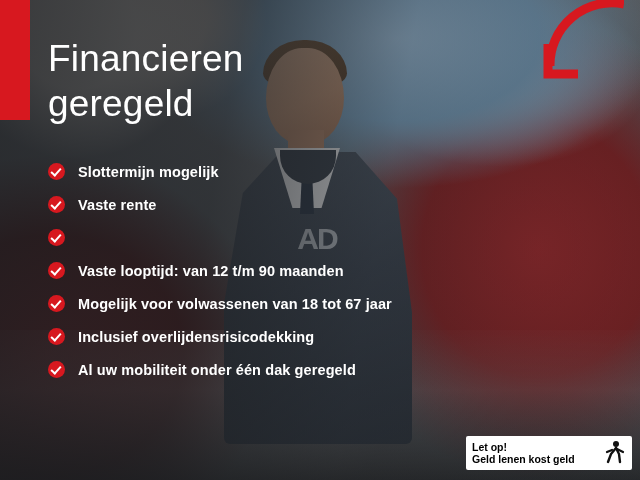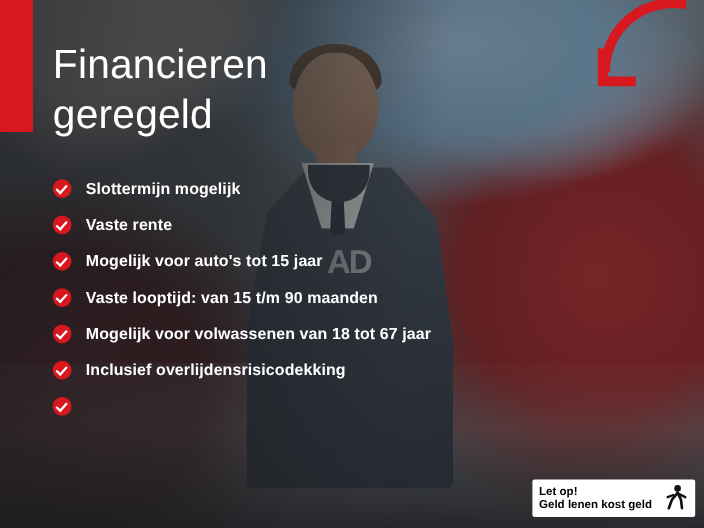--- a/index.html
+++ b/index.html
@@ -206,21 +206,21 @@
     border: solid #ffffff;
     border-width: 0 2px 2px 0;
     transform: rotate(42deg);
   }
 
   
   .warning {
     position: absolute;
     right: 8px;
     bottom: 10px;
-    width: 148px;
+    width: 166px;
     height: 34px;
     background: #ffffff;
     border-radius: 2px;
     display: flex;
     align-items: center;
     padding: 0 6px;
     box-sizing: border-box;
     justify-content: center;
   }
   .warning-text {
@@ -275,36 +275,36 @@
     <li class="bullet">
       <span class="check"></span>
       <span>Slottermijn mogelijk</span>
     </li>
     <li class="bullet">
       <span class="check"></span>
       <span>Vaste rente</span>
     </li>
     <li class="bullet">
       <span class="check"></span>
-      <span>Mogelijk voor auto's tot 15 jaar</span>
-    </li>
-    <li class="bullet">
-      <span class="check"></span>
-      <span>Vaste looptijd: van 15 t/m 90 maanden</span>
+    </li>
+    <li class="bullet">
+      <span class="check"></span>
+      <span>Vaste looptijd: van 12 t/m 90 maanden</span>
     </li>
     <li class="bullet">
       <span class="check"></span>
       <span>Mogelijk voor volwassenen van 18 tot 67 jaar</span>
     </li>
     <li class="bullet">
       <span class="check"></span>
       <span>Inclusief overlijdensrisicodekking</span>
     </li>
     <li class="bullet">
       <span class="check"></span>
+      <span>Al uw mobiliteit onder één dak geregeld</span>
     </li>
   </ul>
 
   <div class="warning">
     <div class="warning-text">
       <div>Let op!</div>
       <div>Geld lenen kost geld</div>
     </div>
     <div class="warning-icon">
       <svg width="22" height="26" viewBox="0 0 22 26">

